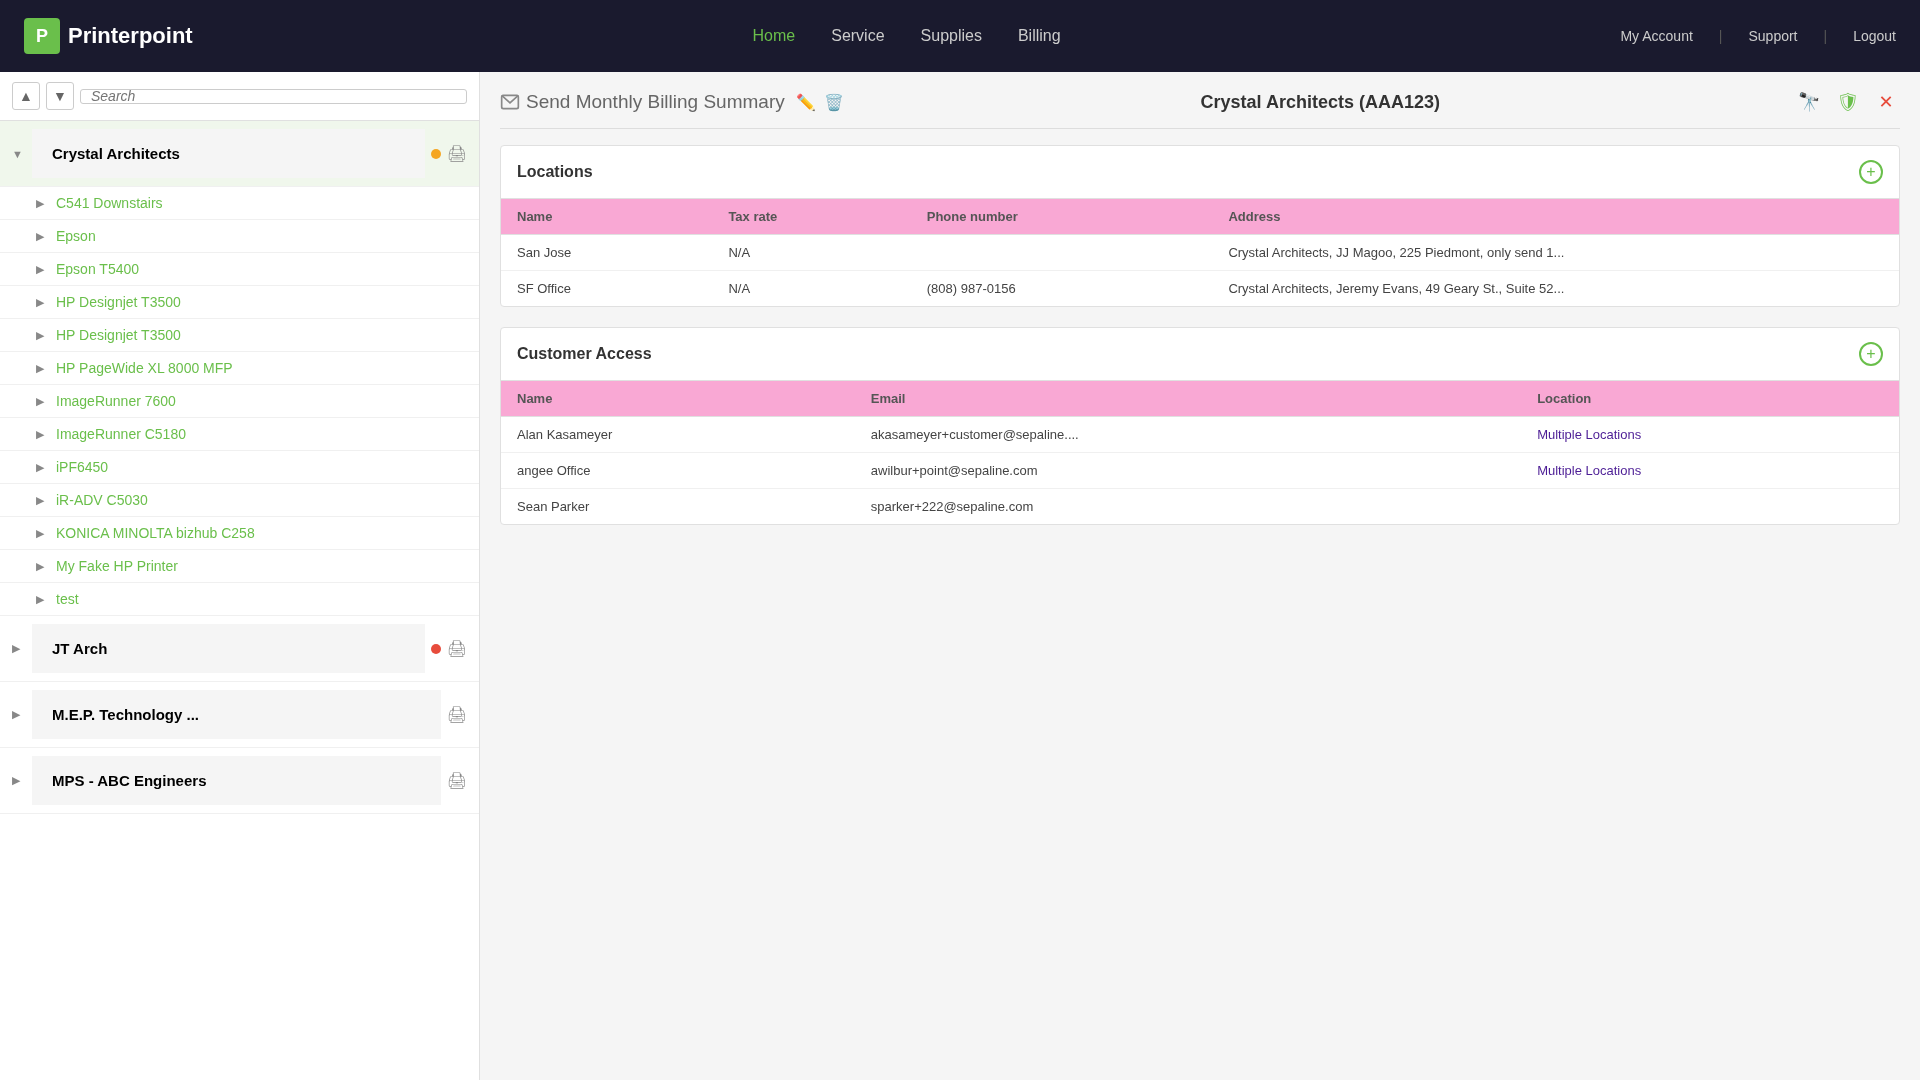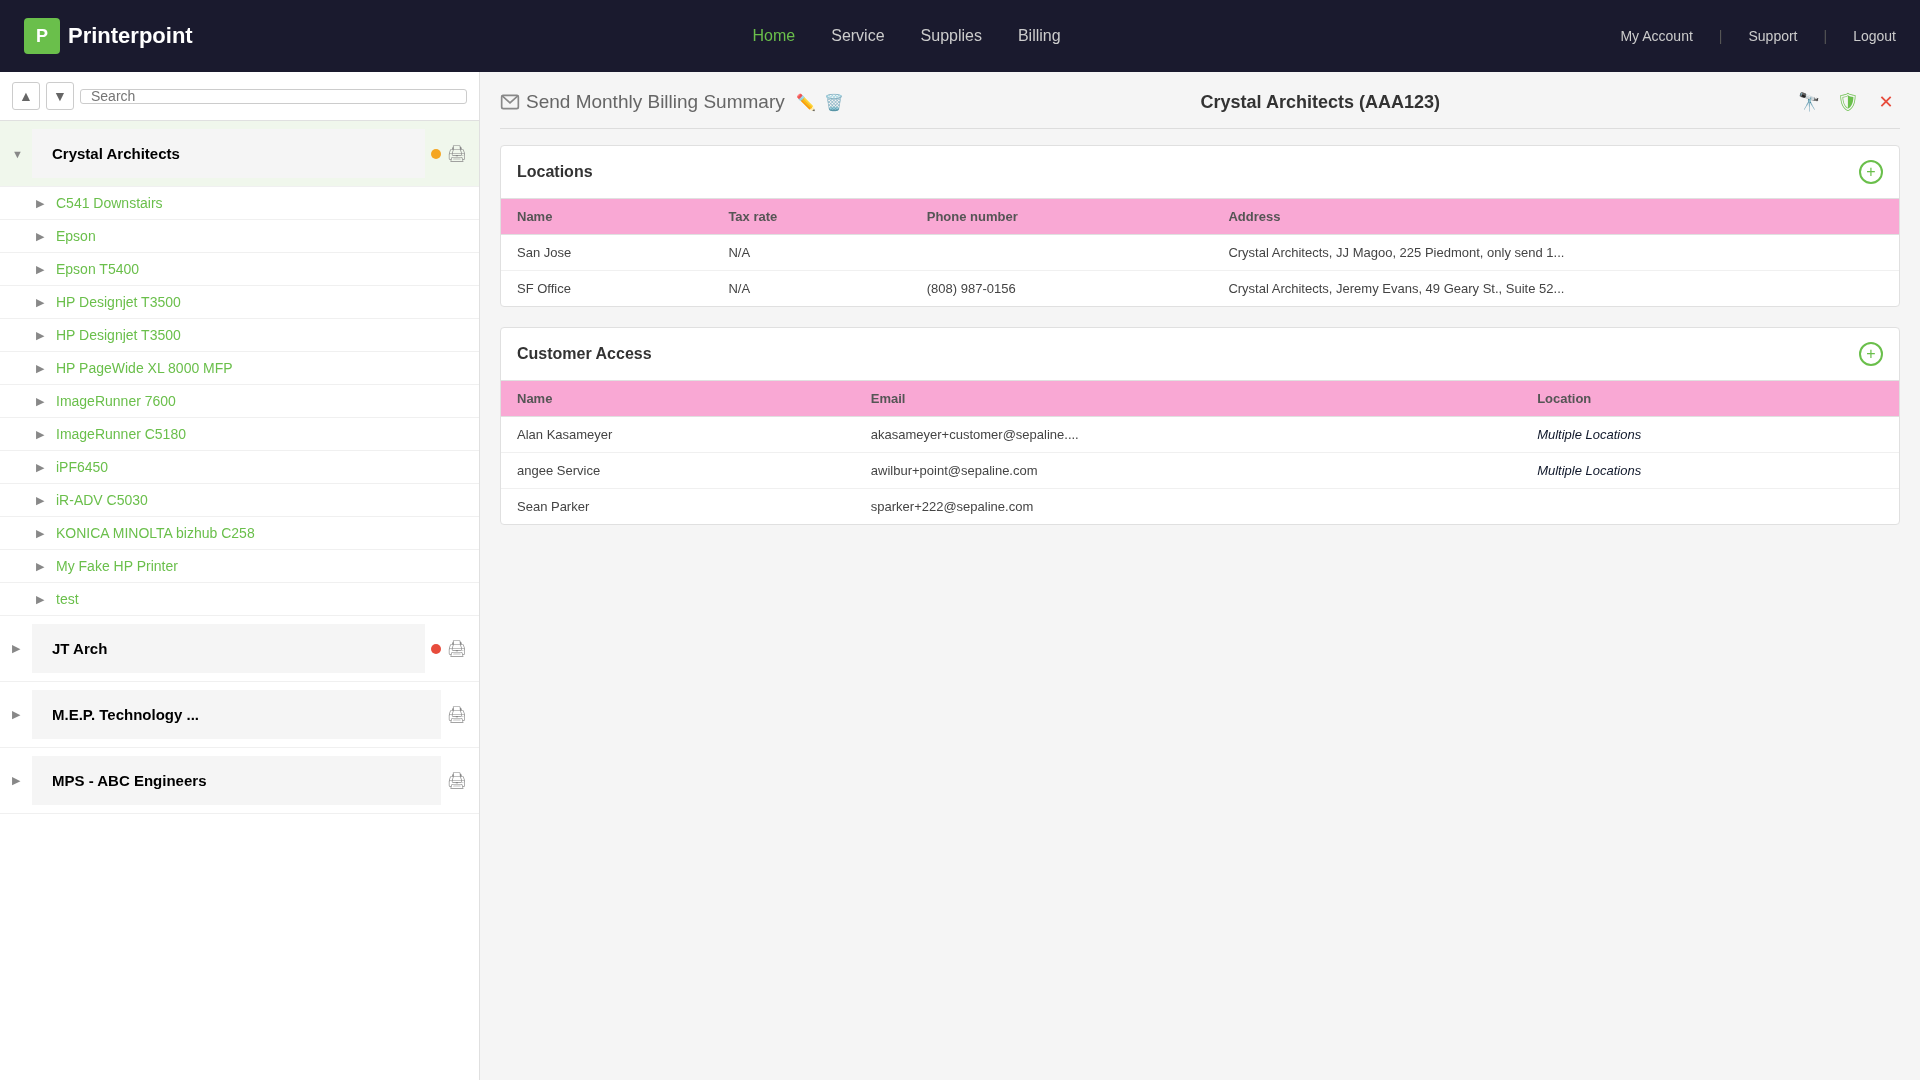--- a/index.html
+++ b/index.html
@@ -106,20 +106,21 @@
       justify-content: center;
     }
     .search-box {
       flex: 1;
       height: 15px;
       border: 1px solid #ccc;
       border-radius: 3px;
       padding: 0 10px;
       font-size: 14px;
       outline: none;
+      font-style: italic;
     }
     .sidebar-list {
       overflow-y: auto;
       flex: 1;
     }
     .sidebar-item {
       display: flex;
       align-items: center;
       padding: 8px 12px;
       cursor: pointer;
@@ -266,22 +267,21 @@
       color: #555;
       font-weight: 600;
     }
     td {
       padding: 10px 16px;
       font-size: 13px;
       color: #444;
       border-bottom: 1px solid #f0f0f0;
     }
     td.italic {
-      font-style: italic;
-      color: #0f172a;
+      color: #4c1d95;
     }
     tr:last-child td {
       border-bottom: none;
     }
 
     .truncate {
       max-width: 280px;
       overflow: hidden;
       text-overflow: ellipsis;
       white-space: nowrap;
@@ -472,21 +472,21 @@
             <th>Location</th>
           </tr>
         </thead>
         <tbody>
           <tr>
             <td>Alan Kasameyer</td>
             <td>akasameyer+customer@sepaline....</td>
             <td class="italic">Multiple Locations</td>
           </tr>
           <tr>
-            <td>angee Service</td>
+            <td>angee Office</td>
             <td>awilbur+point@sepaline.com</td>
             <td class="italic">Multiple Locations</td>
           </tr>
           <tr>
             <td>Sean Parker</td>
             <td>sparker+222@sepaline.com</td>
             <td></td>
           </tr>
         </tbody>
       </table>

